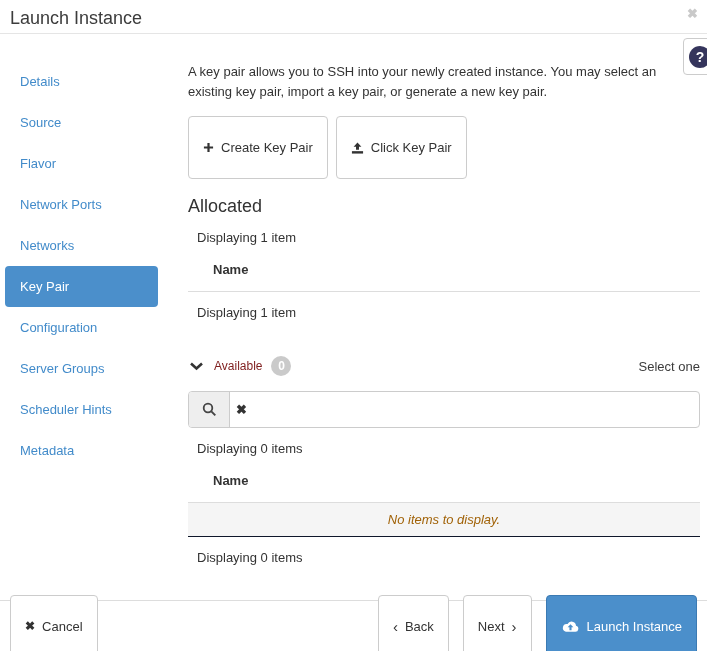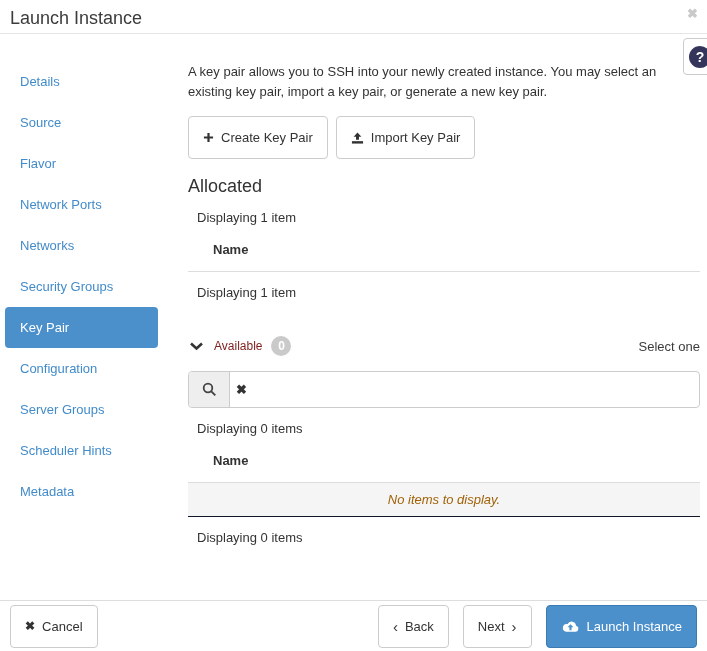--- a/index.html
+++ b/index.html
@@ -28,21 +28,21 @@
     display:block; padding:11px 15px; margin:0 22px 0 5px; border-radius:4px;
     color:#428bca; font-size:13px; cursor:pointer; line-height:19px;
   }
   .nav-item.active { background:#4b8fcb; color:#fff; }
   .content { flex:1; padding:28px 7px 0 8px; }
   
   .description { width:482px; line-height:1.55; color:#333; }
   .action-row { margin-top:14px; display:flex; gap:8px; }
   .btn {
     display:inline-flex; align-items:center; gap:7px; background:#fff;
-    border:1px solid #ccc; border-radius:4px; padding:12px 14px; font-size:13px;
+    border:1px solid #ccc; border-radius:4px; padding:22px 14px; font-size:13px;
     color:#333; font-family:inherit; cursor:pointer; line-height:17px;
   }
   .btn svg { flex-shrink:0; }
   
   .section-heading { font-size:18px; font-weight:normal; color:#333; margin-top:17px; }
   .count-text { margin:13px 0 0; padding-left:9px; color:#333; }
   .kp-table { margin-top:7px; }
   .kp-th { font-weight:bold; padding:10px 0 14px 25px; border-bottom:1px solid #ddd; }
   .kp-row {
     background:#f9f9f9; border-bottom:1px solid #ddd; height:42px;
@@ -108,21 +108,20 @@
 </button>
 
 <div class="wizard-body">
 
   <div class="sidebar">
     <div class="nav-item">Details</div>
     <div class="nav-item">Source</div>
     <div class="nav-item">Flavor</div>
     <div class="nav-item">Network Ports</div>
     <div class="nav-item">Networks</div>
-    <div class="nav-item">Security Groups</div>
     <div class="nav-item active">Key Pair</div>
     <div class="nav-item">Configuration</div>
     <div class="nav-item">Server Groups</div>
     <div class="nav-item">Scheduler Hints</div>
     <div class="nav-item">Metadata</div>
   </div>
 
   <div class="content">
 
     <p class="description">A key pair allows you to SSH into your newly created instance. You may select an existing key pair, import a key pair, or generate a new key pair.</p>
@@ -132,21 +131,21 @@
         <svg width="11" height="11" viewBox="0 0 12 12">
             <path d="M6 1v10M1 6h10" stroke="#333" stroke-width="2.4" fill="none"></path>
           </svg>
         <span>Create Key Pair</span>
       </button>
       <button class="btn">
         <svg width="13" height="12" viewBox="0 0 14 12">
             <path d="M7 0l4.2 4.6H8.6V8H5.4V4.6H2.8z" fill="#333"></path>
             <rect x="1" y="9.4" width="12" height="2.6" fill="#333"></rect>
           </svg>
-        <span>Import Key Pair</span>
+        <span>Click Key Pair</span>
       </button>
     </div>
 
     <h3 class="section-heading">Allocated</h3>
     <div class="count-text">Displaying 1 item</div>
 
     <div class="kp-table">
       <div class="kp-th">Name</div>
     </div>
     <div class="count-text">Displaying 1 item</div>

